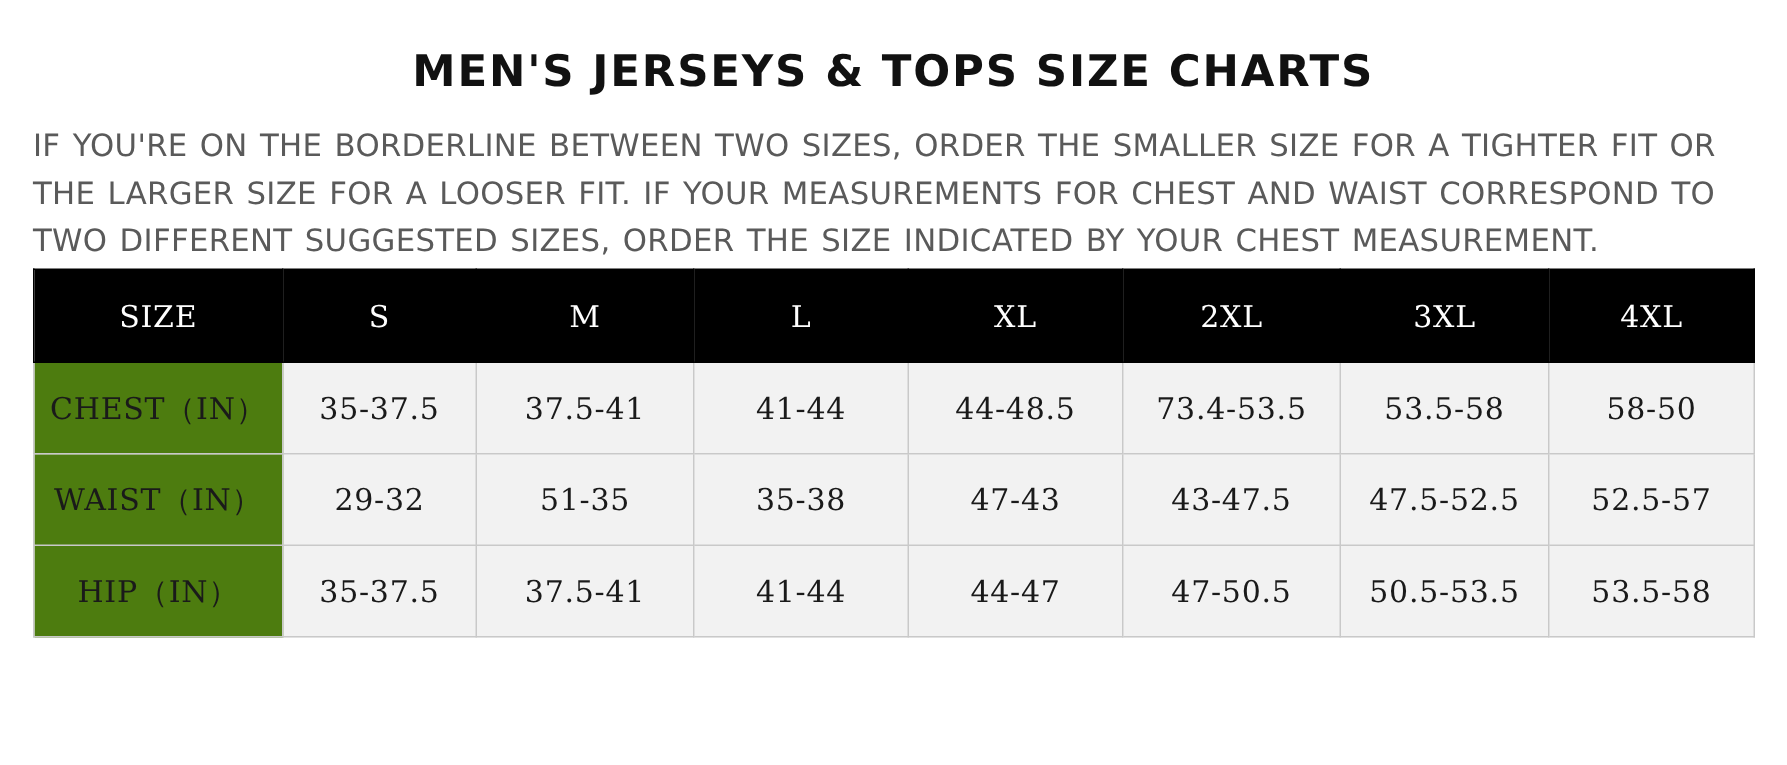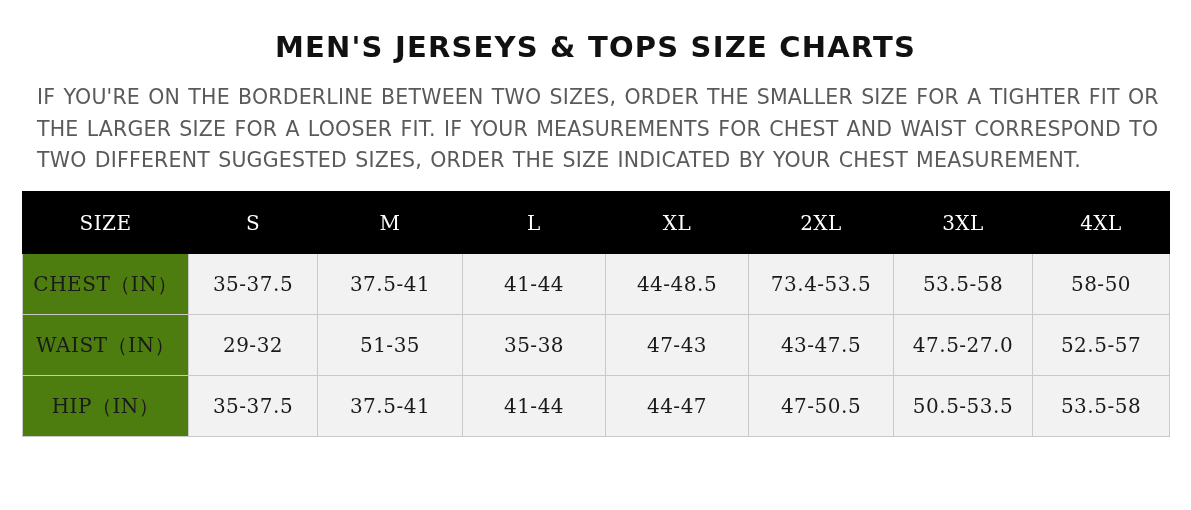--- a/index.html
+++ b/index.html
@@ -25,33 +25,33 @@
     text-align: center;
     font-family: "DejaVu Sans", sans-serif;
     font-weight: bold;
     font-size: 29px;
     letter-spacing: 1.2px;
     color: #111111;
     margin: 32px 0 0 0;
     line-height: 1.1;
   }
   .intro {
-    margin: 18px 0 0 15px;
+    margin: 18px 0 0 0;
     font-family: "DejaVu Sans", sans-serif;
     font-size: 20.5px;
     line-height: 1.55;
     color: #5a5a5a;
     letter-spacing: 0.2px;
     text-align: left;
     word-spacing: 1.5px;
   }
   table.size-chart {
     width: 1147px;
     border-collapse: collapse;
-    margin-top: 14px;
+    margin-top: 2px;
     table-layout: fixed;
     font-family: "DejaVu Serif", serif;
   }
   table.size-chart th,
   table.size-chart td {
     border: 1px solid #c9c9c9;
     text-align: center;
     vertical-align: middle;
     height: 58px;
     font-size: 20px;
@@ -126,21 +126,21 @@
         <td>53.5-58</td>
         <td>58-50</td>
       </tr>
       <tr>
         <td class="rowhead">WAIST（IN）</td>
         <td>29-32</td>
         <td>51-35</td>
         <td>35-38</td>
         <td>47-43</td>
         <td>43-47.5</td>
-        <td>47.5-27.0</td>
+        <td>47.5-52.5</td>
         <td>52.5-57</td>
       </tr>
       <tr>
         <td class="rowhead">HIP（IN）</td>
         <td>35-37.5</td>
         <td>37.5-41</td>
         <td>41-44</td>
         <td>44-47</td>
         <td>47-50.5</td>
         <td>50.5-53.5</td>

